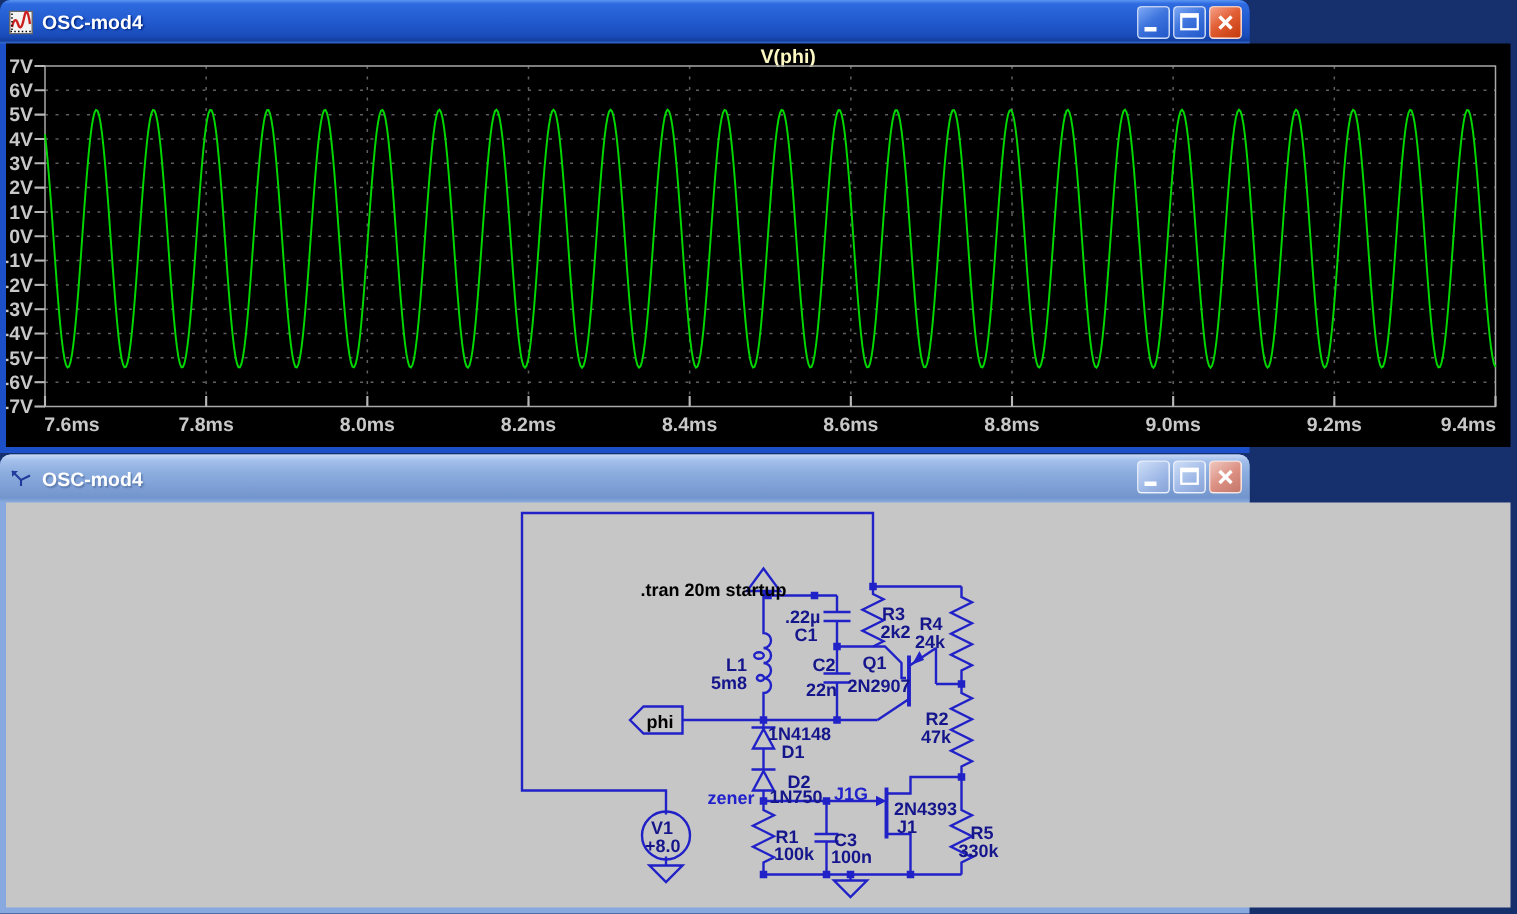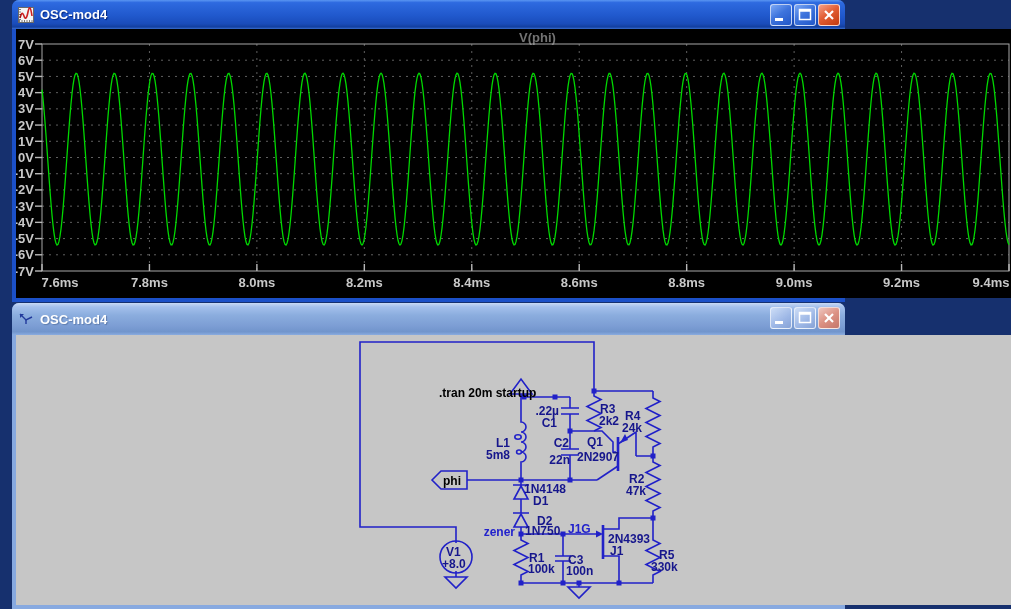--- a/index.html
+++ b/index.html
@@ -1,18 +1,18 @@
 <!DOCTYPE html>
 <html><head>
 <meta charset="utf-8">
 <style>
   html,body{margin:0;padding:0}
   body{width:1011px;height:609px;position:relative;overflow:hidden;background:#16306e;
        font-family:"Liberation Sans",sans-serif;}
-  .window{position:absolute;left:12px;width:833px}
+  .window{position:absolute;left:0;width:833px}
   #win1{top:0;height:302px;background:#1b50c8;border-radius:7px 7px 0 0}
   #win2{top:303px;height:306px;background:#87a9e0;border-radius:7px 7px 0 0}
   .titlebar{position:absolute;left:0;right:0;top:0;display:flex;align-items:center;
             padding-left:6px;border-radius:7px 7px 0 0}
   #tb1{height:29px;background:linear-gradient(180deg,#5a96f2 0%,#2e6ae0 9%,#2a65da 22%,#2058cc 55%,#1a4cba 82%,#133f9f 93%,#3a6fd0 100%)}
   #tb2{height:32px;background:linear-gradient(180deg,#c9daf5 0%,#a4c0ec 12%,#8badde 38%,#7c9dd4 72%,#7195cc 90%,#8aace0 100%)}
   .title{color:#fff;font-weight:bold;font-size:13px;margin-left:6px;white-space:nowrap}
   #tb1 .title{text-shadow:1px 1px 1px #00237d}
   #tb2 .title{text-shadow:1px 1px 1px #5e7cae}
   .btns{position:absolute;right:5px;top:4px;display:flex;gap:2px}
@@ -64,21 +64,21 @@
       </div>
       <div class="wbtn btn-close">
         <svg width="20" height="20" viewBox="0 0 20 20">
             <line x1="6" y1="6" x2="14" y2="14" stroke="#fff" stroke-width="2.2"></line>
             <line x1="14" y1="6" x2="6" y2="14" stroke="#fff" stroke-width="2.2"></line>
           </svg>
       </div>
     </div>
   </div>
   <div id="content1">
-    <div id="plot-title" style="color: #737373; padding-left: 40px;">V(phi)</div>
+    <div id="plot-title" style="color: #fef9c3; padding-left: 40px;">V(phi)</div>
     <svg id="plot-svg" width="1003" height="269">
         <line x1="26" y1="225.78571428571428" x2="993" y2="225.78571428571428" stroke="#5f5f5f" stroke-width="1" stroke-dasharray="2,5"></line>
         <line x1="26" y1="209.57142857142858" x2="993" y2="209.57142857142858" stroke="#5f5f5f" stroke-width="1" stroke-dasharray="2,5"></line>
         <line x1="26" y1="193.35714285714286" x2="993" y2="193.35714285714286" stroke="#5f5f5f" stroke-width="1" stroke-dasharray="2,5"></line>
         <line x1="26" y1="177.14285714285714" x2="993" y2="177.14285714285714" stroke="#5f5f5f" stroke-width="1" stroke-dasharray="2,5"></line>
         <line x1="26" y1="160.92857142857142" x2="993" y2="160.92857142857142" stroke="#5f5f5f" stroke-width="1" stroke-dasharray="2,5"></line>
         <line x1="26" y1="144.71428571428572" x2="993" y2="144.71428571428572" stroke="#5f5f5f" stroke-width="1" stroke-dasharray="2,5"></line>
         <line x1="26" y1="128.5" x2="993" y2="128.5" stroke="#5f5f5f" stroke-width="1" stroke-dasharray="2,5"></line>
         <line x1="26" y1="112.28571428571429" x2="993" y2="112.28571428571429" stroke="#5f5f5f" stroke-width="1" stroke-dasharray="2,5"></line>
         <line x1="26" y1="96.07142857142857" x2="993" y2="96.07142857142857" stroke="#5f5f5f" stroke-width="1" stroke-dasharray="2,5"></line>

